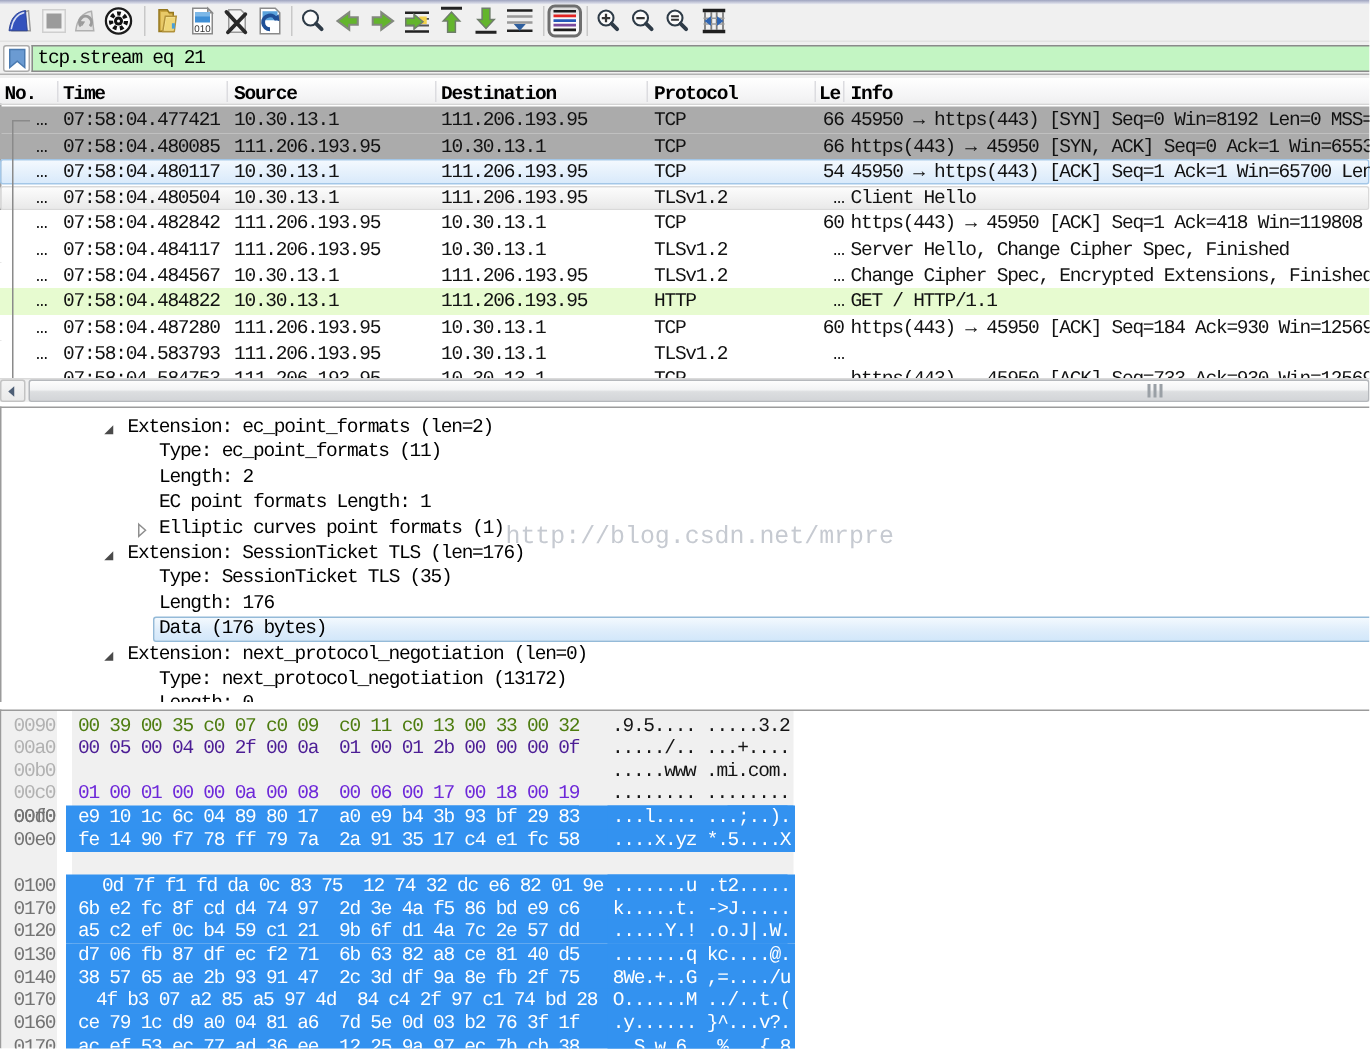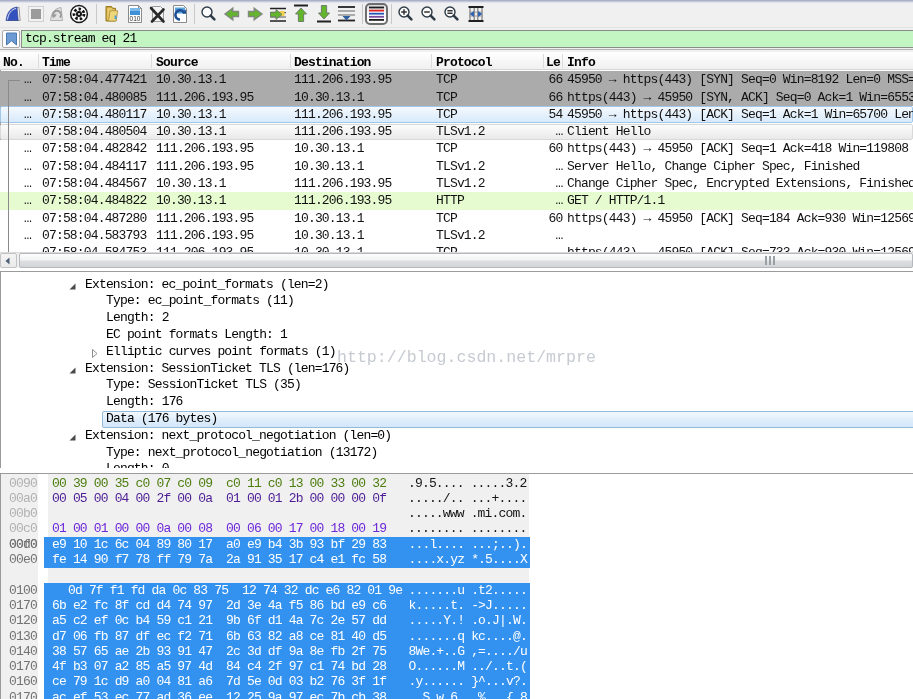--- a/index.html
+++ b/index.html
@@ -338,14 +338,14 @@
 <div class="hx" style="top:506.1px"><span class="off">00b0</span><span class="asccol" style="color:#141414">.....www .mi.com.</span></div>
 <div class="hx" style="top:521.4px"><span class="off">00c0</span><span class="hexcol" style="color:#6d28d9">01 00 01 00 00 0a 00 08  00 06 00 17 00 18 00 19</span><span class="asccol" style="color:#141414">........ ........</span></div>
 <div class="hx" style="top:536.7px"><span class="offs">00d0</span><span class="hexcol" style="color:#141414">00 0b 00 02 01 00 00 23  00 b0 <b class="hsel">04 eb d0 84 97 64</b></span><span class="asccol" style="color:#141414">.......# ..<b class="hsel" style="padding-right:3px">.....d</b></span></div>
 <div class="hx" style="top:552.0px"><span class="offs">00e0</span><span class="hexcol hsel" style="width:481px;height:15.9px;margin-left:-4px;padding-left:8px">fe 14 90 f7 78 ff 79 7a  2a 91 35 17 c4 e1 fc 58</span><span class="asccol hsel" style="left:404.5px;width:125px;height:15.9px">....x.yz *.5....X</span></div>
 <div class="hx" style="top:537px"><span class="offs">00f0</span><span class="hexcol hsel" style="width:481px;height:15.9px;margin-left:-4px;padding-left:8px">e9 10 1c 6c 04 89 80 17  a0 e9 b4 3b 93 bf 29 83</span><span class="asccol hsel" style="left:404.5px;width:125px;height:15.9px">...l.... ...;..).</span></div>
 <div class="hx" style="top:582.6px"><span class="offs">0100</span><span class="hexcol hsel" style="width:481px;height:15.9px;margin-left:-4px;padding-left:24px">0d 7f f1 fd da 0c 83 75  12 74 32 dc e6 82 01 9e</span><span class="asccol hsel" style="left:404.5px;width:125px;height:15.9px">.......u .t2.....</span></div>
 <div class="hx" style="top:597.9px"><span class="offs">0170</span><span class="hexcol hsel" style="width:481px;height:15.9px;margin-left:-4px;padding-left:8px">6b e2 fc 8f cd d4 74 97  2d 3e 4a f5 86 bd e9 c6</span><span class="asccol hsel" style="left:404.5px;width:125px;height:15.9px">k.....t. -&gt;J.....</span></div>
 <div class="hx" style="top:613.2px"><span class="offs">0120</span><span class="hexcol hsel" style="width:481px;height:15.9px;margin-left:-4px;padding-left:8px">a5 c2 ef 0c b4 59 c1 21  9b 6f d1 4a 7c 2e 57 dd</span><span class="asccol hsel" style="left:404.5px;width:125px;height:15.9px">.....Y.! .o.J|.W.</span></div>
 <div class="hx" style="top:628.5px"><span class="offs">0130</span><span class="hexcol hsel" style="width:481px;height:15.9px;margin-left:-4px;padding-left:8px">d7 06 fb 87 df ec f2 71  6b 63 82 a8 ce 81 40 d5</span><span class="asccol hsel" style="left:404.5px;width:125px;height:15.9px">.......q kc....@.</span></div>
 <div class="hx" style="top:643.8px"><span class="offs">0140</span><span class="hexcol hsel" style="width:481px;height:15.9px;margin-left:-4px;padding-left:8px">38 57 65 ae 2b 93 91 47  2c 3d df 9a 8e fb 2f 75</span><span class="asccol hsel" style="left:404.5px;width:125px;height:15.9px">8We.+..G ,=..../u</span></div>
-<div class="hx" style="top:659.1px"><span class="offs">0170</span><span class="hexcol hsel" style="width:481px;height:15.9px;margin-left:-4px;padding-left:8px">4f b3 07 a2 85 a5 97 4d  84 c4 2f 97 c1 74 bd 28</span><span class="asccol hsel" style="left:404.5px;width:125px;height:15.9px">O......M ../..t.(</span></div>
+<div class="hx" style="top:659.1px"><span class="offs">0170</span><span class="hexcol hsel" style="width:481px;height:15.9px;margin-left:-4px;padding-left:20px">4f b3 07 a2 85 a5 97 4d  84 c4 2f 97 c1 74 bd 28</span><span class="asccol hsel" style="left:404.5px;width:125px;height:15.9px">O......M ../..t.(</span></div>
 <div class="hx" style="top:674.4px"><span class="offs">0160</span><span class="hexcol hsel" style="width:481px;height:15.9px;margin-left:-4px;padding-left:8px">ce 79 1c d9 a0 04 81 a6  7d 5e 0d 03 b2 76 3f 1f</span><span class="asccol hsel" style="left:404.5px;width:125px;height:15.9px">.y...... }^...v?.</span></div>
 <div class="hx" style="top:689.7px"><span class="offs">0170</span><span class="hexcol hsel" style="width:481px;height:15.9px;margin-left:-4px;padding-left:8px">ac ef 53 ec 77 ad 36 ee  12 25 9a 97 ec 7b cb 38</span><span class="asccol hsel" style="left:404.5px;width:125px;height:15.9px">..S.w.6. .%...{.8</span></div>
 </body></html>

